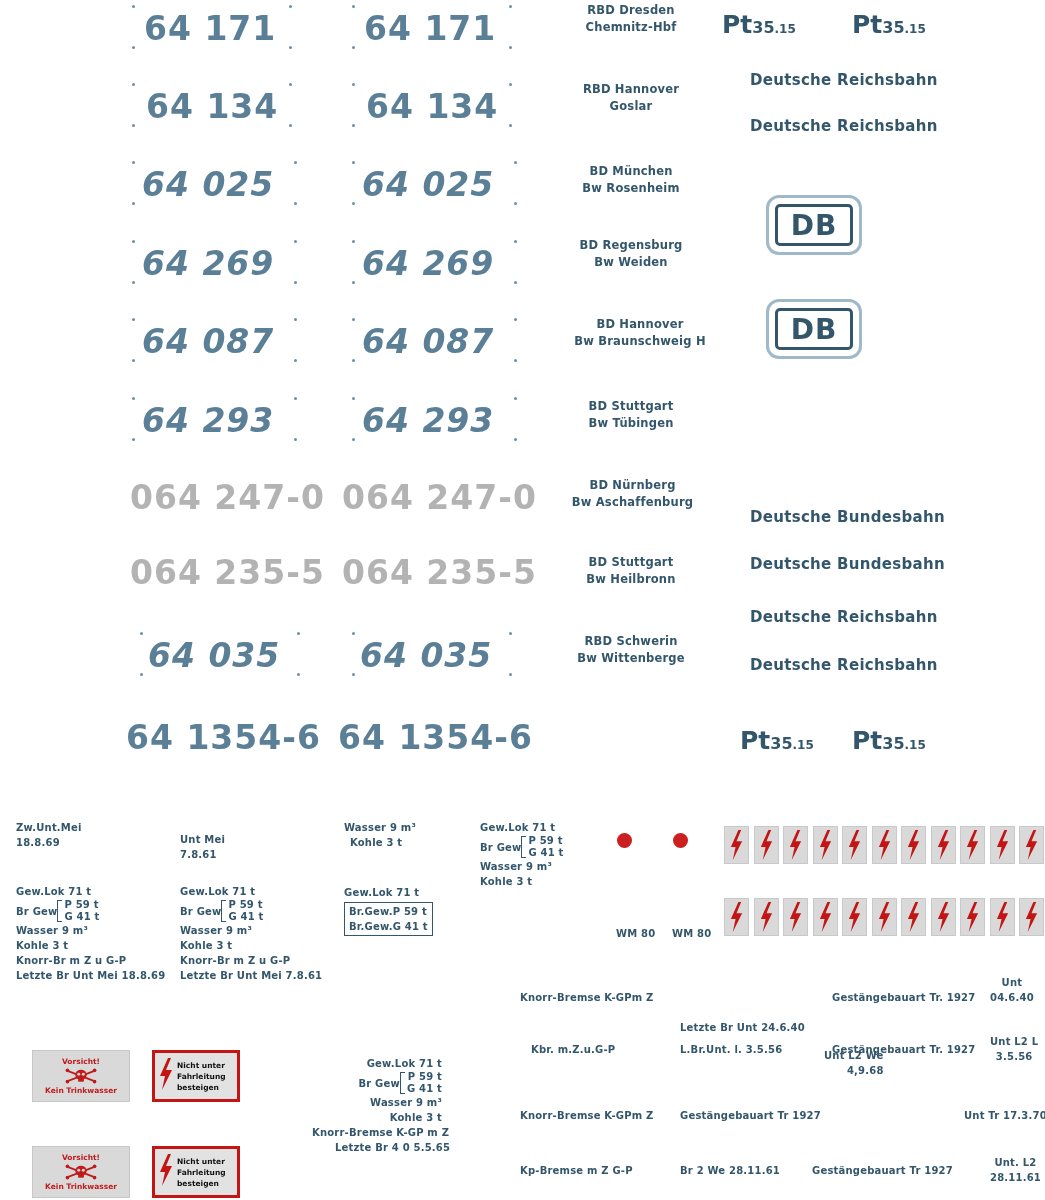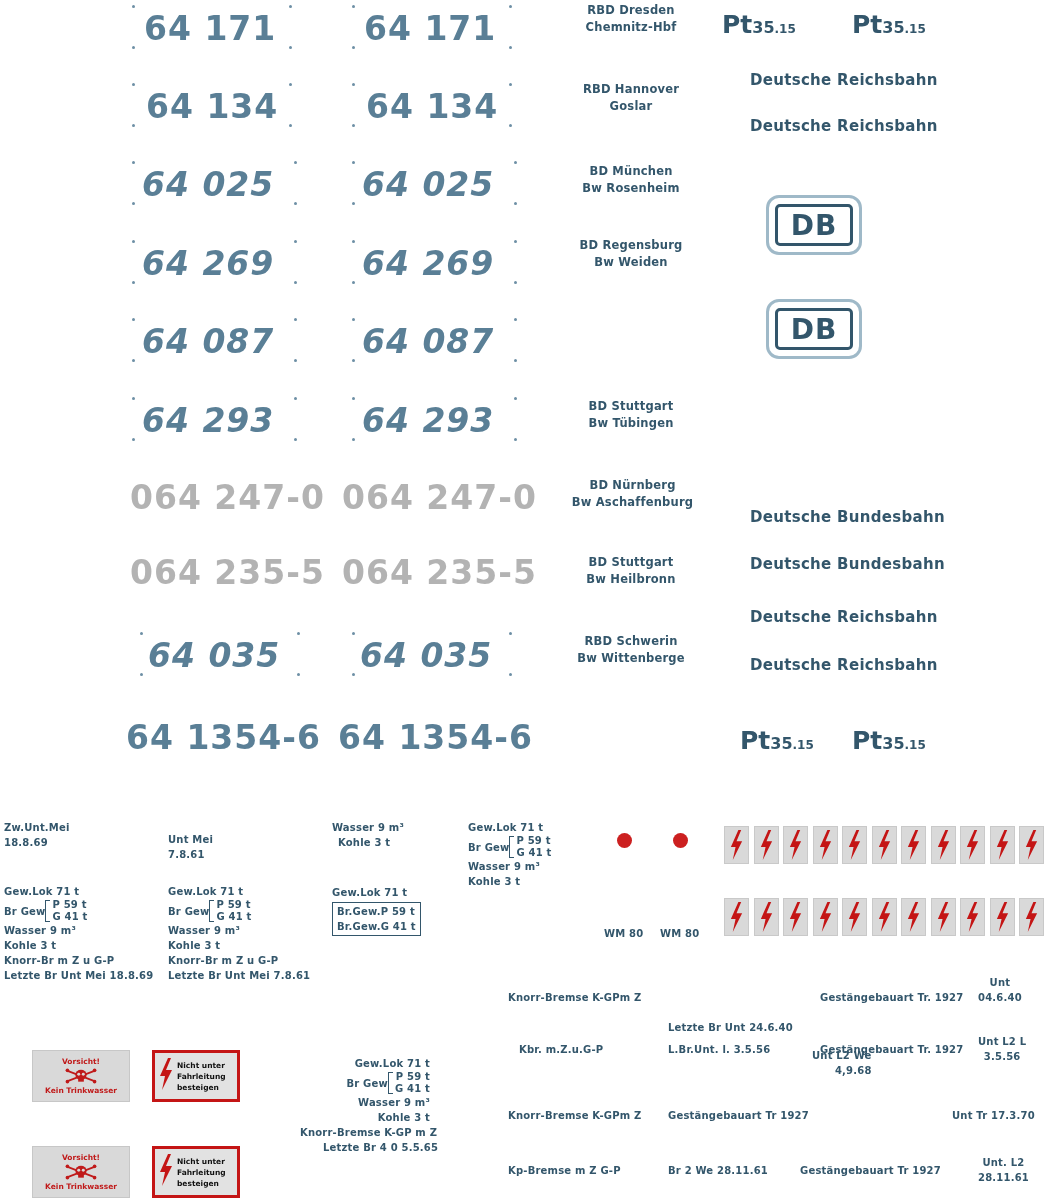--- a/index.html
+++ b/index.html
@@ -78,20 +78,21 @@
   }
 
   
   .tech{
     font-family:"DejaVu Sans",sans-serif;
     font-weight:700;
     font-size:10px;
     color:#33566b;
     line-height:15px;
     letter-spacing:.2px;
+    margin-left:12px;
   }
   .techbox{
     border:1px solid #33566b;
     padding:1px 4px;
     display:inline-block;
   }
 
   
   .brk{position:relative;display:inline-block;padding-left:7px;}
   .brk:before{
@@ -260,20 +261,24 @@
     <div>RBD Hannover</div>
     <div>Goslar</div>
   </div>
   <div class="bd abs" style="left:560px;top:163px;width:142px;">
     <div>BD München</div>
     <div>Bw Rosenheim</div>
   </div>
   <div class="bd abs" style="left:560px;top:237px;width:142px;">
     <div>BD Regensburg</div>
     <div>Bw Weiden</div>
+  </div>
+  <div class="bd abs" style="left:560px;top:316px;width:160px;">
+    <div>BD Hannover</div>
+    <div>Bw Braunschweig H</div>
   </div>
   <div class="bd abs" style="left:560px;top:398px;width:142px;">
     <div>BD Stuttgart</div>
     <div>Bw Tübingen</div>
   </div>
   <div class="bd abs" style="left:555px;top:477px;width:155px;">
     <div>BD Nürnberg</div>
     <div>Bw Aschaffenburg</div>
   </div>
   <div class="bd abs" style="left:560px;top:554px;width:142px;">

